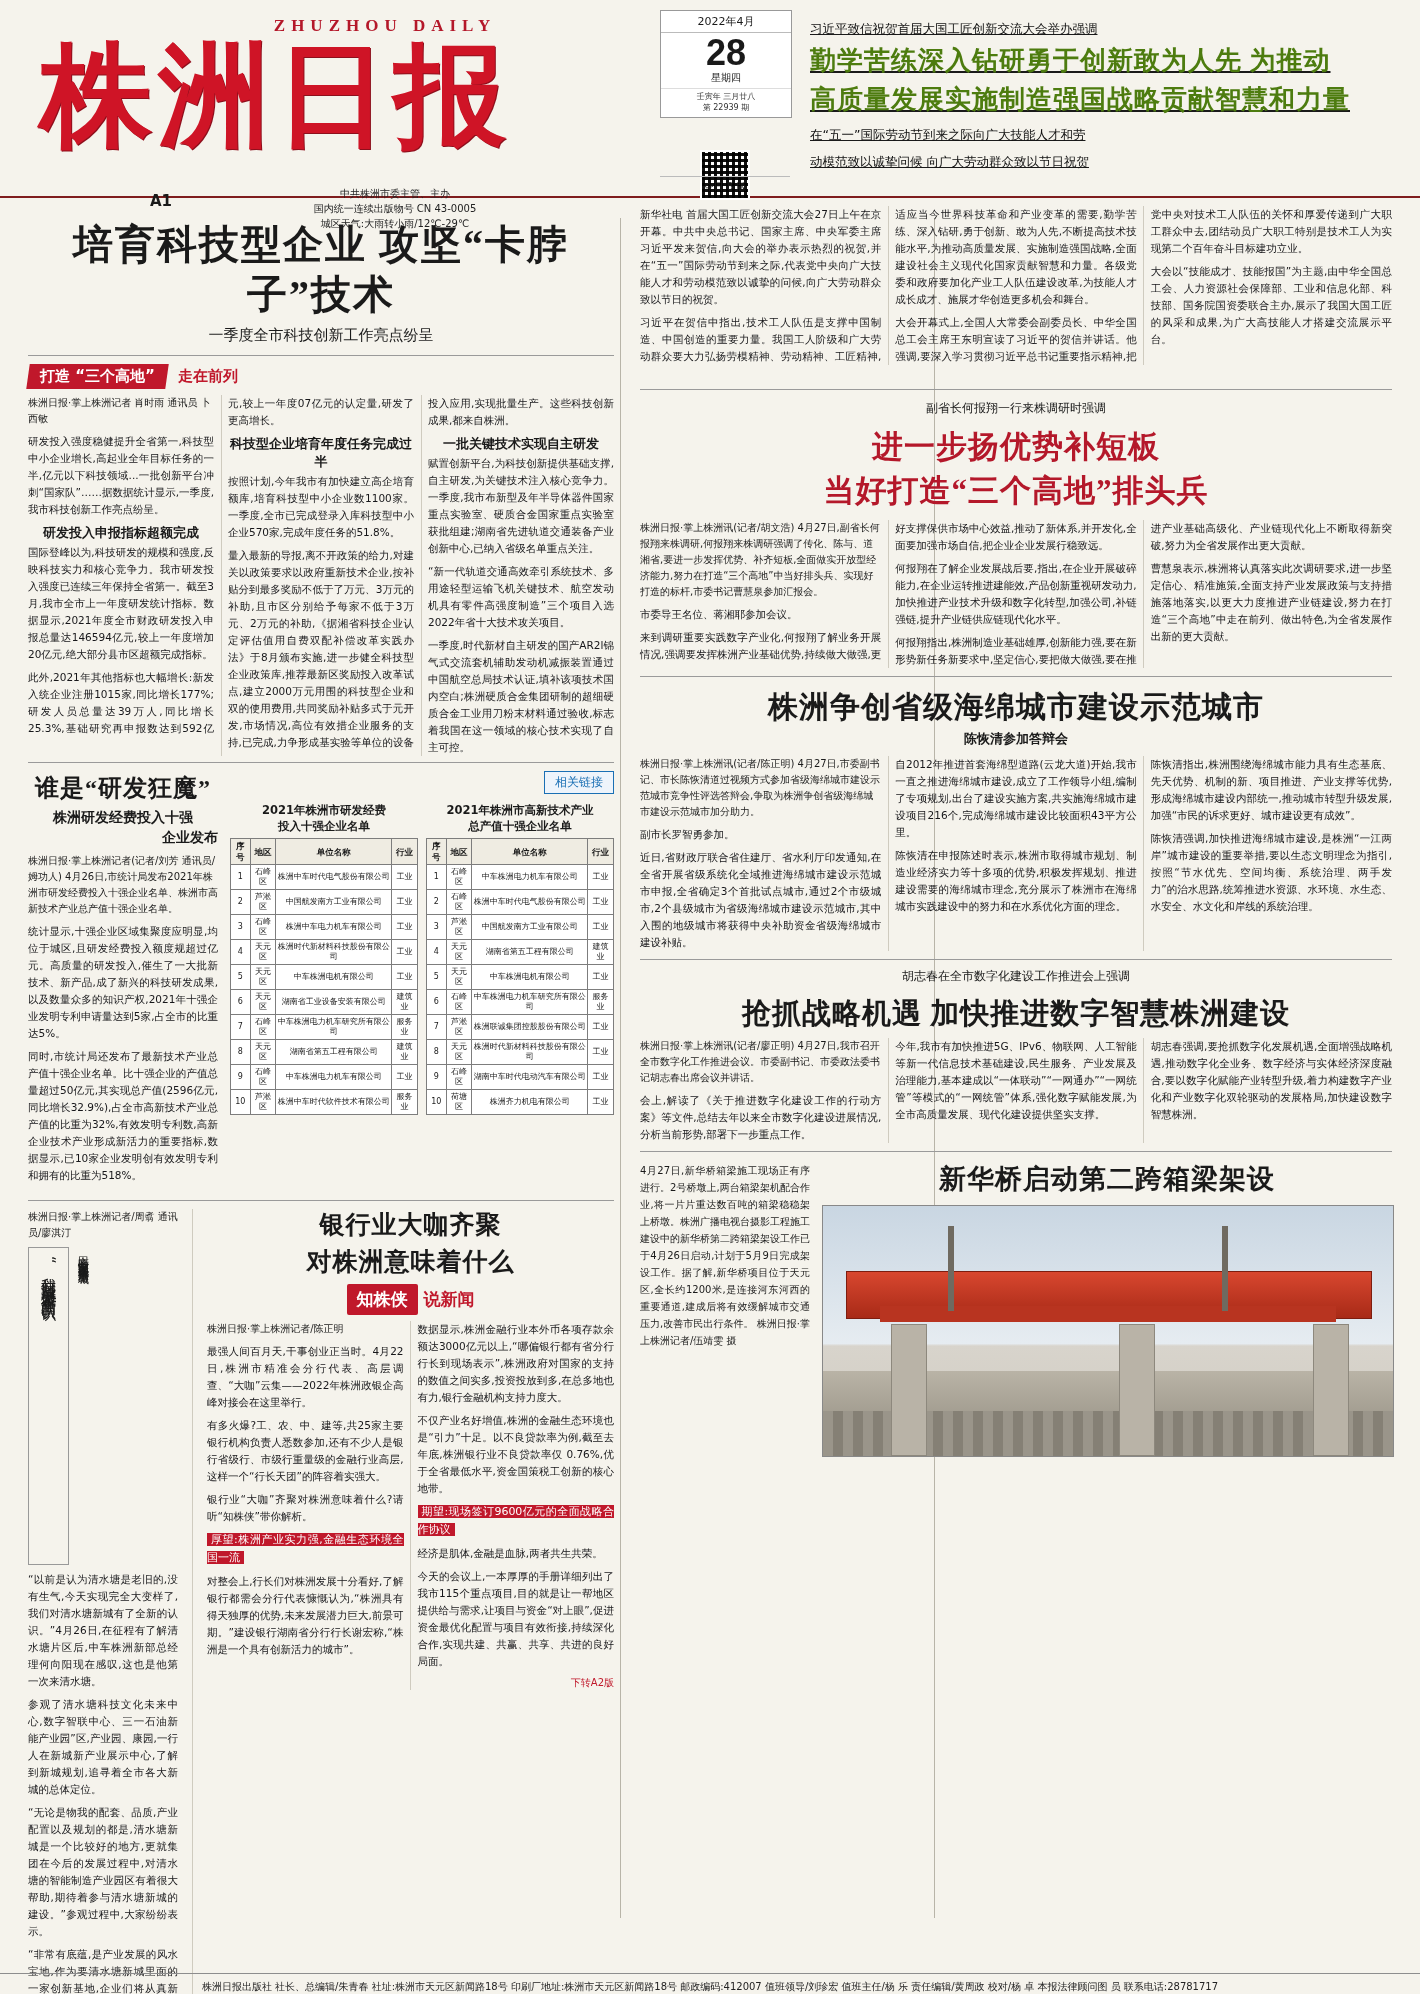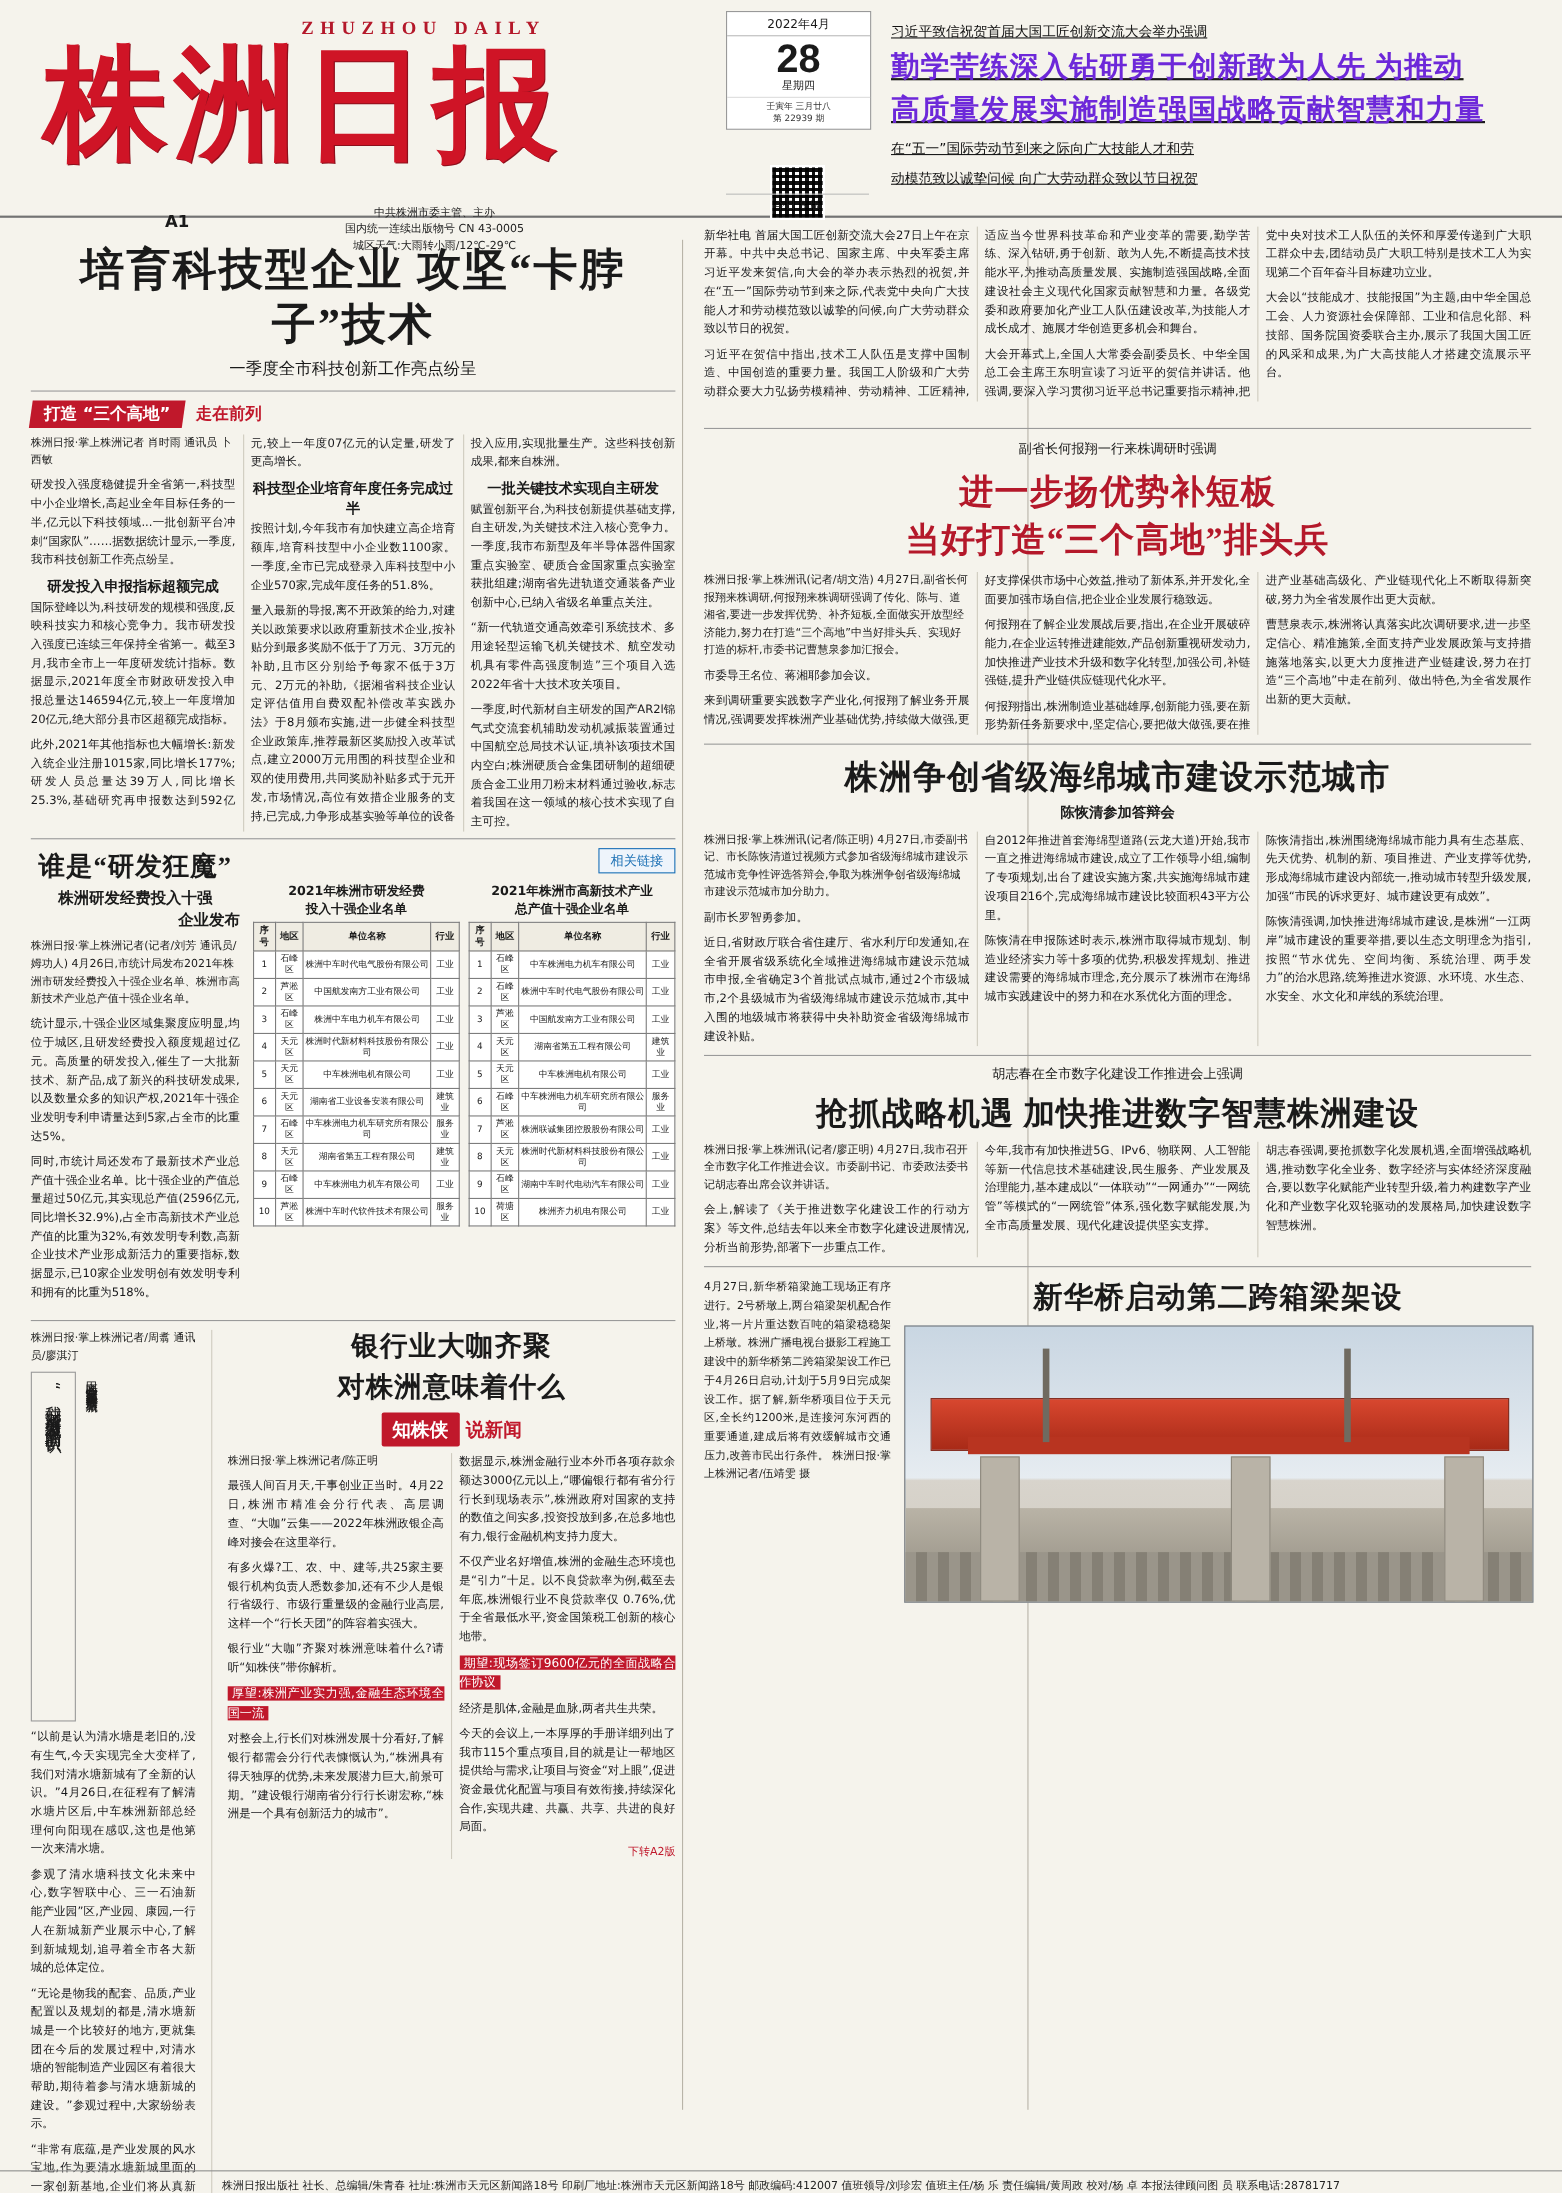--- a/index.html
+++ b/index.html
@@ -6,41 +6,41 @@
   body{
     width:1420px;height:1994px;
     background:#f3f1ea;
     font-family:"DejaVu Sans","Liberation Sans",sans-serif;
     color:#1a1a1a;
     -webkit-font-smoothing:antialiased;
   }
   .page{position:relative;width:1420px;height:1994px;background:#f5f3ec;overflow:hidden;}
 
   
-  .masthead{position:relative;height:196px;border-bottom:2px solid #737373;}
+  .masthead{position:relative;height:196px;border-bottom:2px solid #7f1d1d;}
   .mh-left{position:absolute;left:40px;top:16px;width:600px;}
   .pinyin{color:#b4182a;font-family:"Liberation Serif",serif;font-size:17px;letter-spacing:6px;font-weight:bold;text-align:center;width:470px;margin-left:110px;}
   .logo{font-family:"Liberation Serif",serif;color:#cf1426;font-size:112px;font-weight:bold;letter-spacing:6px;line-height:1.05;margin-top:2px;text-shadow:1px 1px 0 #8d0f1c;}
   .mh-a1{position:absolute;left:150px;top:192px;font-size:15px;font-weight:bold;}
   .mh-sub{position:absolute;left:230px;top:186px;width:330px;text-align:center;font-size:10px;line-height:1.5;color:#222;}
   .mh-date{position:absolute;left:660px;top:10px;width:130px;border:1px solid #999;background:#fff;text-align:center;padding-bottom:4px;}
   .mh-date .ym{font-size:11px;border-bottom:1px solid #bbb;padding:3px 0;}
   .mh-date .dd{font-size:36px;font-weight:bold;line-height:1;padding-top:2px;font-family:Liberation Sans, sans-serif;}
   .mh-date .wk{font-size:10px;}
   .mh-date .lun{font-size:8px;color:#333;border-top:1px solid #ddd;margin-top:3px;padding-top:2px;}
   .mh-date .iss{font-size:8px;color:#333;}
   .qr{position:absolute;left:700px;top:150px;width:46px;height:46px;background:
      repeating-linear-gradient(0deg,#111 0 3px,#fff 3px 6px),
      repeating-linear-gradient(90deg,#111 0 3px,transparent 3px 6px);
      background-blend-mode:multiply;border:2px solid #fff;}
   .mh-today{position:absolute;left:660px;top:176px;width:130px;text-align:center;font-size:10px;border-top:1px solid #bbb;padding-top:3px;}
 
   .mh-right{position:absolute;left:810px;top:20px;width:570px;text-decoration:underline;}
   .lead-kicker{font-size:12.5px;color:#111;line-height:1.5;}
-  .lead-title{color:#6d28d9;font-weight:bold;font-size:26px;line-height:1.35;margin-top:4px;letter-spacing:1px;font-family:"Liberation Serif",serif;}
+  .lead-title{color:#4d7c0f;font-weight:bold;font-size:26px;line-height:1.35;margin-top:4px;letter-spacing:1px;font-family:"Liberation Serif",serif;}
   .lead-sub{font-size:12.5px;line-height:1.55;margin-top:8px;color:#111;}
 
   
   .hr{border:0;border-top:1px solid #9a9a9a;margin:0;}
 
   
   .body{position:absolute;top:206px;left:0;width:1420px;height:1740px;}
 
   .vline{position:absolute;top:12px;width:0;border-left:1px solid #b8b4a8;height:1700px;}
 

